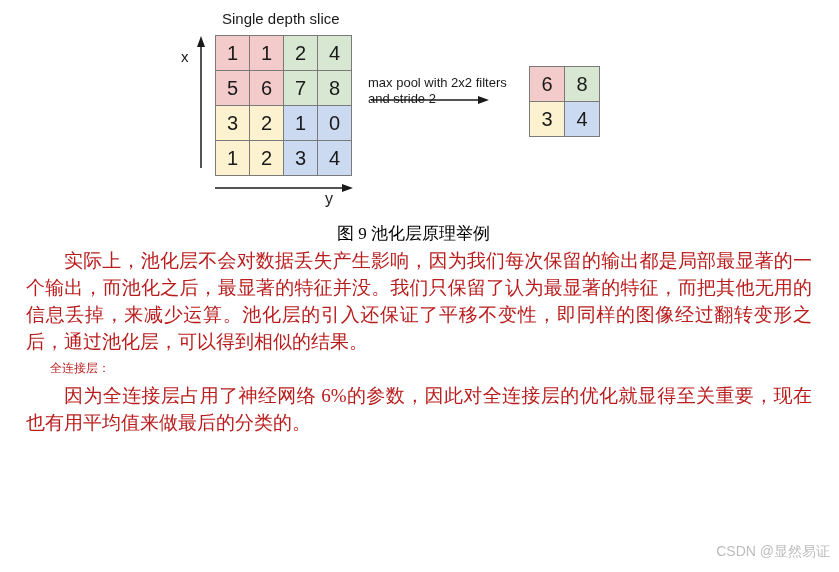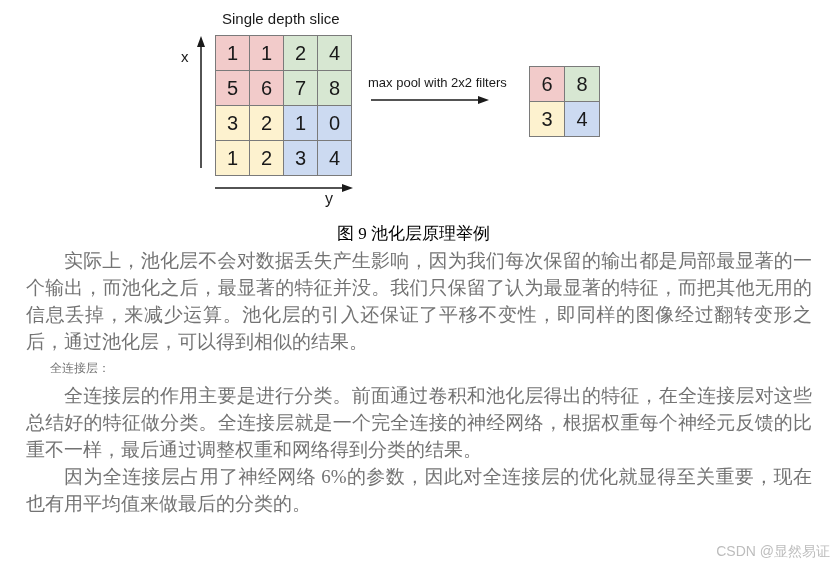--- a/index.html
+++ b/index.html
@@ -63,21 +63,21 @@
     text-align: center;
     font-size: 17px;
     margin: 6px 12px 2px 0;
     color: #000;
   }
   .bodytext {
     margin: 0 27px 0 26px;
     font-size: 19px;
     line-height: 27px;
     text-align: justify;
-    color: #737373;
+    color: #b91c1c;
   }
   .bodytext p { margin: 0; text-indent: 2em; }
   .section-heading {
     margin: 27px 0 0 0;
     text-indent: 2em;
     font-weight: normal;
     font-size: 12px;
     line-height: 27px;
   }
 
@@ -122,36 +122,36 @@
     </div>
 
   <svg class="arrow-y" width="140" height="14" aria-hidden="true">
     <line x1="0" y1="7" x2="128" y2="7" stroke="#1a1a1a" stroke-width="1.5"></line>
     <polygon points="138,7 127,3 127,11" fill="#1a1a1a"></polygon>
   </svg>
   <span class="axis-y-label">y</span>
 
   <div class="pool-note">
     <div>max pool with 2x2 filters</div>
+    <div>and stride 2</div>
   </div>
   <svg class="arrow-pool" width="120" height="12" aria-hidden="true">
     <line x1="0" y1="6" x2="108" y2="6" stroke="#1a1a1a" stroke-width="1.5"></line>
     <polygon points="118,6 107,2 107,10" fill="#1a1a1a"></polygon>
   </svg>
 
   <div class="grid grid2">
       <div class="cell" style="background: rgb(242, 203, 202);">6</div>
       <div class="cell" style="background: rgb(215, 231, 210);">8</div>
       <div class="cell" style="background: rgb(253, 242, 207);">3</div>
       <div class="cell" style="background: rgb(204, 218, 241);">4</div>
     </div>
 </div>
 
 <div class="caption">图 9 池化层原理举例</div>
 
 <div class="bodytext">
   <p>实际上，池化层不会对数据丢失产生影响，因为我们每次保留的输出都是局部最显著的一个输出，而池化之后，最显著的特征并没。我们只保留了认为最显著的特征，而把其他无用的信息丢掉，来减少运算。池化层的引入还保证了平移不变性，即同样的图像经过翻转变形之后，通过池化层，可以得到相似的结果。</p>
   <p class="section-heading">全连接层：</p>
-  <p>全连接层的作用主要是进行分类。前面通过卷积和池化层得出的特征，在全连接层对这些总结好的特征做分类。全连接层就是一个完全连接的神经网络，根据权重每个神经元反馈的比重不一样，最后通过调整权重和网络得到分类的结果。</p>
   <p>因为全连接层占用了神经网络 6%的参数，因此对全连接层的优化就显得至关重要，现在也有用平均值来做最后的分类的。</p>
 </div>
 
 <div class="watermark">CSDN @显然易证</div>
 
 </body></html>

